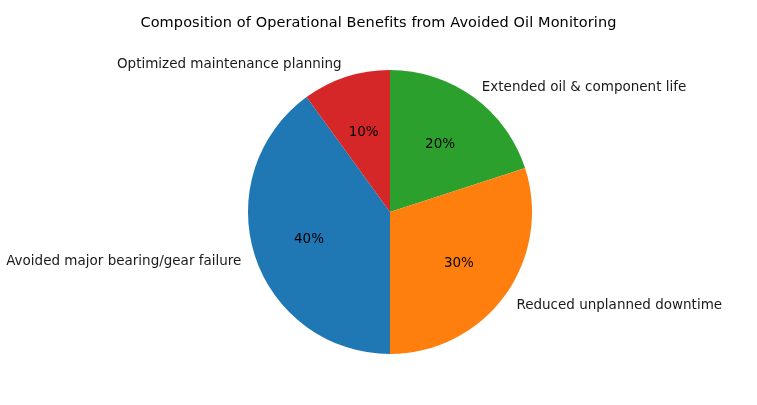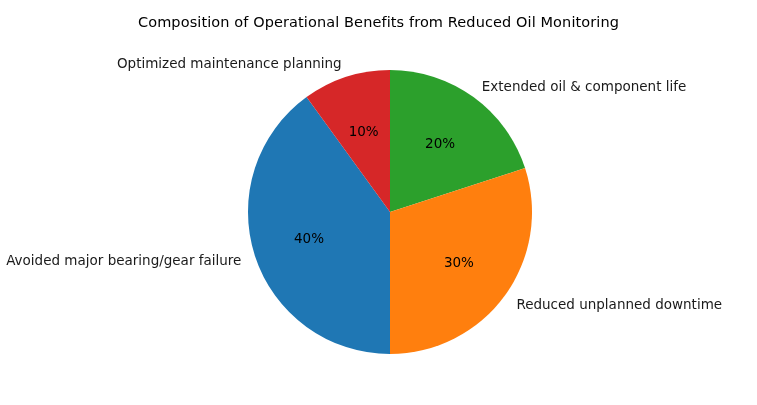--- a/index.html
+++ b/index.html
@@ -47,21 +47,21 @@
     font-family: "DejaVu Sans", sans-serif;
     font-size: 13.5px;
     fill: #1a1a1a;
   }
 </style>
 </head>
 <body>
 
 <div id="figure">
 
-  <div id="chart-title">Composition of Operational Benefits from Reduced Oil Monitoring</div>
+  <div id="chart-title">Composition of Operational Benefits from Avoided Oil Monitoring</div>
 
   <svg id="pie-svg" width="757" height="405">
     <g>
         <path d="M 390 212 L 390.00 70.00 A 142 142 0 0 1 525.05 168.12 Z" fill="#2ca02c" class="slice-path"></path>
         <path d="M 390 212 L 525.05 168.12 A 142 142 0 0 1 390.00 354.00 Z" fill="#ff7f0e" class="slice-path"></path>
         <path d="M 390 212 L 390.00 354.00 A 142 142 0 0 1 306.53 97.12 Z" fill="#1f77b4" class="slice-path"></path>
         <path d="M 390 212 L 306.53 97.12 A 142 142 0 0 1 390.00 70.00 Z" fill="#d62728" class="slice-path"></path>
       </g>
     <g>
         <text x="440.1" y="148.1" text-anchor="middle" class="pct-label">20%</text>

